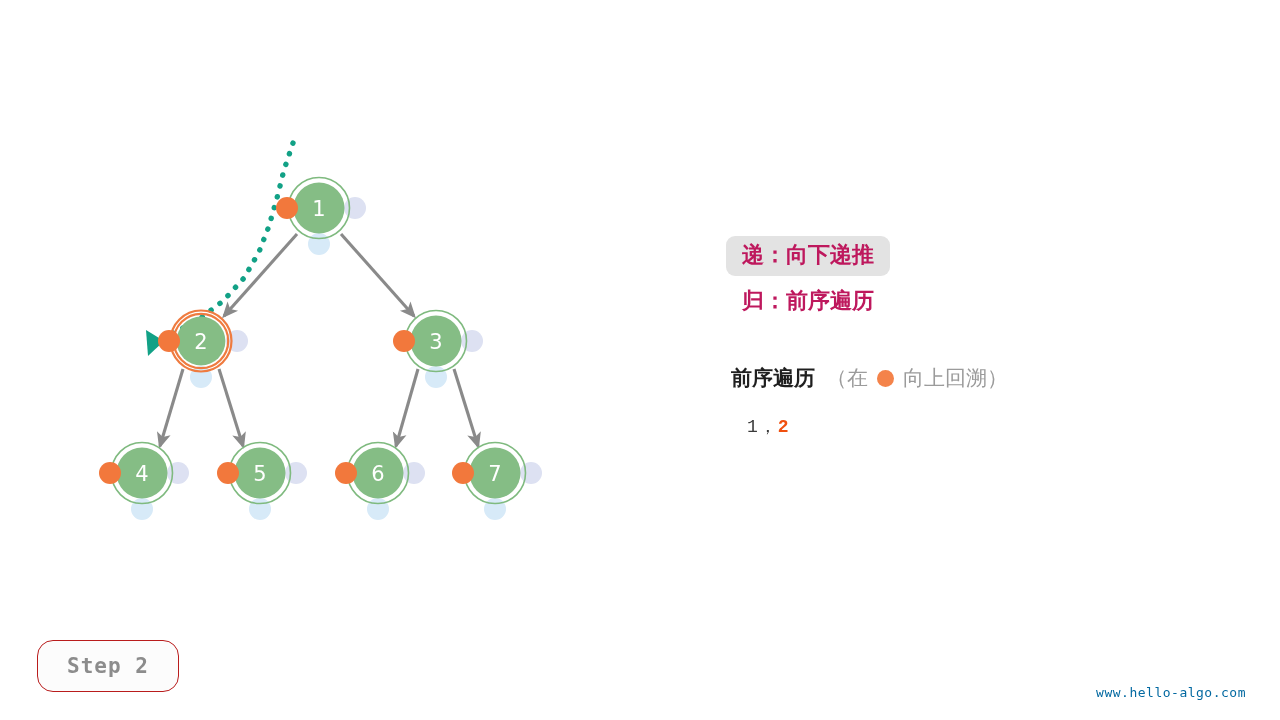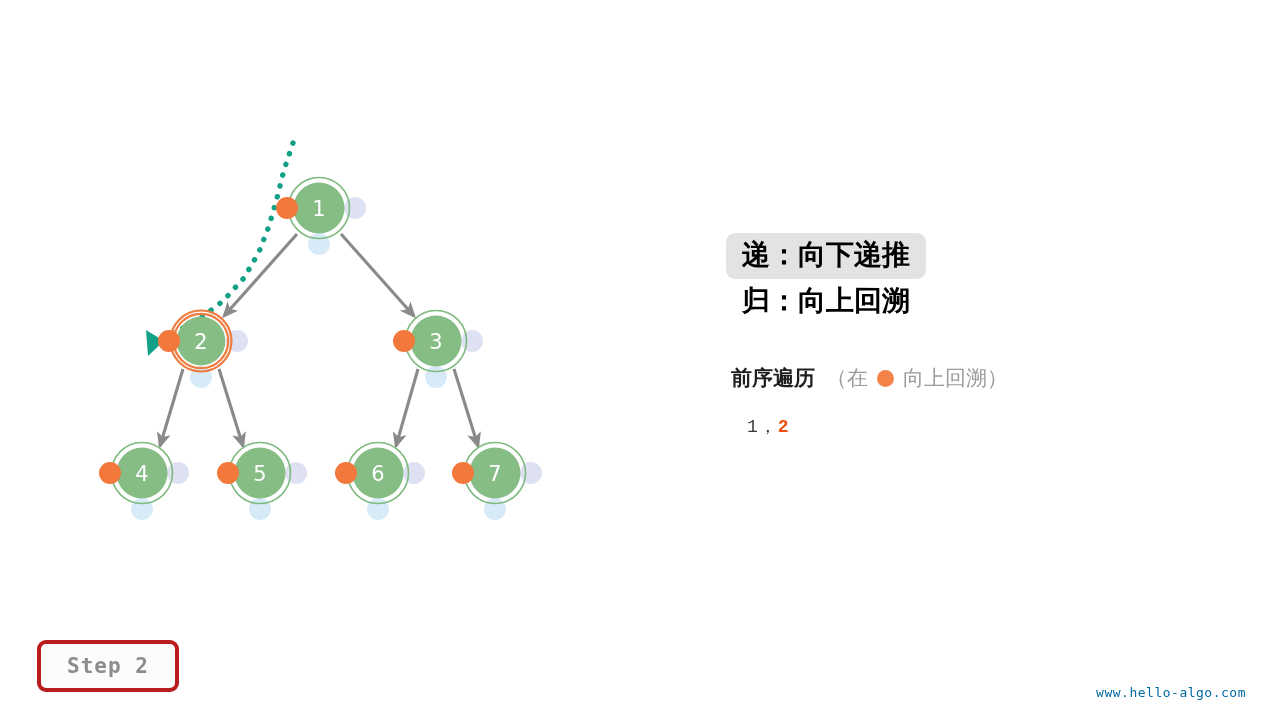--- a/index.html
+++ b/index.html
@@ -34,23 +34,23 @@
     width:520px;
   }
   .legend-row{
     display:flex;align-items:center;
     height:46px;
   }
   .legend-chip{
     display:inline-block;
     padding:7px 16px 9px 16px;
     border-radius:9px;
-    font-size:28px;
+    font-size:22px;
     font-weight:bold;
-    color:#000000;
+    color:#be185d;
     line-height:1.1;
     white-space:nowrap;
   }
   .legend-chip.hl{background:#e3e3e3;}
   .legend-chip.plain{background:transparent;}
 
   #traverse-block{
     position:absolute;
     left:731px;top:360px;
     width:520px;
@@ -79,22 +79,22 @@
     letter-spacing:1px;
     margin-left:16px;
   }
   #sequence .cur{color:#f0500f;font-weight:bold;}
 
   
   #step-badge{
     position:absolute;
     left:37px;top:640px;
     width:142px;height:52px;
-    border:4px solid #b91c1c;
-    border-radius:9px;
+    border:1px solid #b91c1c;
+    border-radius:16px;
     background:#fcfcfc;
     display:flex;align-items:center;justify-content:center;
     font-family:"DejaVu Sans Mono","Liberation Mono",monospace;
     font-size:21px;font-weight:bold;
     color:#8c8c8c;
     letter-spacing:1px;
     box-sizing:border-box;
   }
 
   
@@ -200,21 +200,21 @@
   <div class="node-label" style="left:142px;top:474px;">4</div>
   <div class="node-label" style="left:260px;top:474px;">5</div>
   <div class="node-label" style="left:378px;top:474px;">6</div>
   <div class="node-label" style="left:495px;top:474px;">7</div>
 
   <div id="legend">
     <div class="legend-row">
       <span class="legend-chip hl">递：向下递推</span>
     </div>
     <div class="legend-row">
-      <span class="legend-chip plain">归：向上回溯</span>
+      <span class="legend-chip plain">归：前序遍历</span>
     </div>
   </div>
 
   <div id="traverse-block">
     <div id="traverse-head">
       <span id="traverse-title">前序遍历</span>
       <span class="paren">（在</span>
       <span class="inline-dot"></span>
       <span class="paren" style="margin-left:0;">向上回溯）</span>
     </div>

